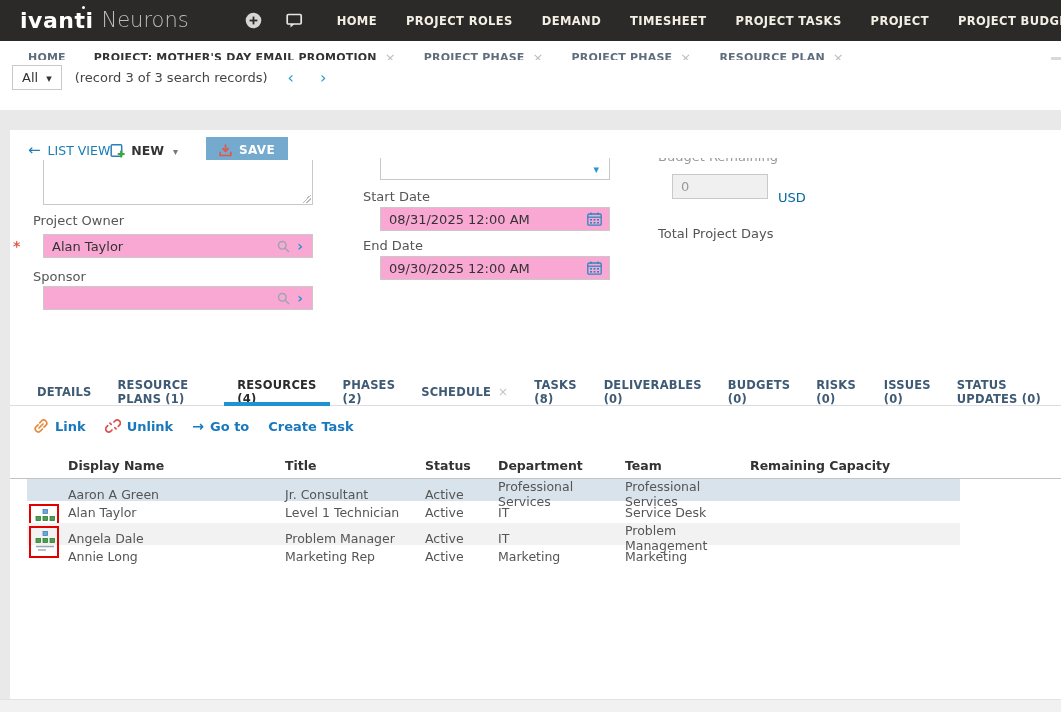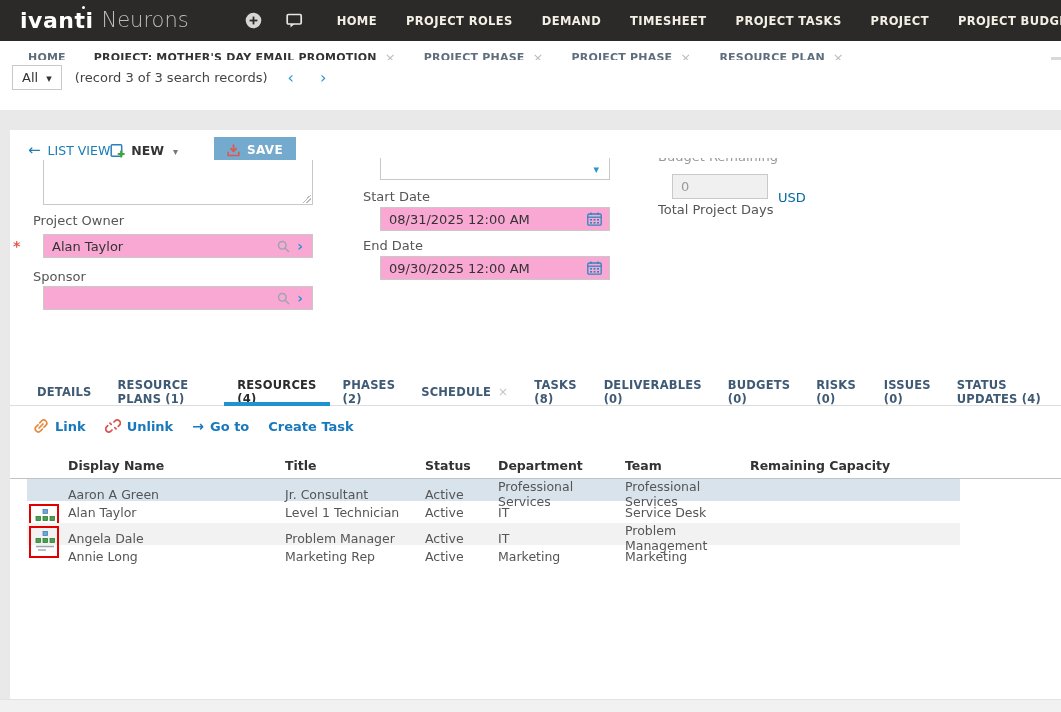--- a/index.html
+++ b/index.html
@@ -48,21 +48,21 @@
 
   
   .panel{position:absolute;top:130px;left:10px;width:1051px;height:569px;background:#fff;overflow:hidden}
 
   
   .toolbar{position:absolute;top:6px;left:18px;height:28px;display:flex;align-items:center}
   .listview{color:#1a7db5;font-weight:normal;font-size:12.5px;display:flex;align-items:center;gap:7px;cursor:pointer}
   .listview .arr::before{content:"\2190";font-size:15px}
   .newbtn{display:flex;align-items:center;gap:6px;font-weight:bold;font-size:12.5px;color:#333;cursor:pointer}
   .newbtn .caret::before{content:"\25be";color:#777;font-size:10px;margin-left:3px}
-  .savebtn{margin-left:36px;background:#74aace;color:#fff;font-weight:bold;font-size:12px;letter-spacing:.3px;
+  .savebtn{margin-left:28px;background:#74aace;color:#fff;font-weight:bold;font-size:12px;letter-spacing:.3px;
            padding:6px 13px;display:flex;align-items:flex-end;gap:7px;border:none;cursor:pointer;font-family:inherit}
 
   
   .f-label{position:absolute;color:#555;font-size:13px}
   .f-box{position:absolute;border:1px solid #c9c9c9;box-sizing:border-box;background:#f9a8d4;
          display:flex;align-items:center;font-size:13px;color:#333}
   .f-box input{border:none;outline:none;flex:1;font:inherit;color:inherit;background:transparent;padding:0 8px;min-width:0}
   .lk-chev{color:#2b95d1;font-weight:bold;font-size:14px;padding:0 9px 0 7px}
   .lk-chev::before{content:"\203a"}
   .req{position:absolute;color:#e2574c;font-size:14px;font-weight:bold}
@@ -81,21 +81,21 @@
   #sponsor-input{left:33px;top:156px;width:270px;height:24px}
   #start-label{left:353px;top:59px}
   #start-input{left:370px;top:77px;width:230px;height:24px}
   #end-label{left:353px;top:108px}
   #end-input{left:370px;top:126px;width:230px;height:24px}
   #budget-clip{position:absolute;left:648px;top:28px;width:130px;height:8px;overflow:hidden}
   #budget-clip span{display:block;margin-top:-9px;color:#999;font-size:13px}
   #budget-input{left:662px;top:44px;width:96px;height:25px;background:#f0f0f0;color:#999}
   #budget-input input{color:#999}
   #usd-label{left:768px;top:60px;color:#0369a1}
-  #tpd-label{left:648px;top:72px}
+  #tpd-label{left:648px;top:96px}
   .cal-ic,.srch-ic{display:flex;align-items:center}
   .cal-ic{padding-right:7px}
 
   
   .sec-tabs{position:absolute;top:248px;left:0;width:1051px;height:28px;border-bottom:1px solid #ddd;
             box-sizing:border-box;display:flex;padding-left:14px}
   .stab{display:flex;align-items:center;padding:0 13px;font-size:11.5px;font-weight:bold;color:#3f5a74;
         position:relative;letter-spacing:.2px;cursor:pointer}
   .stab.active{color:#2b2b2b}
   .stab.active::after{content:"";position:absolute;left:0;right:0;bottom:-1px;height:4px;background:#1f93d1}
@@ -339,21 +339,21 @@
     <div class="stab">
         <span>BUDGETS (0)</span>
       </div>
     <div class="stab">
         <span>RISKS (0)</span>
       </div>
     <div class="stab">
         <span>ISSUES (0)</span>
       </div>
     <div class="stab">
-        <span>STATUS UPDATES (4)</span>
+        <span>STATUS UPDATES (0)</span>
       </div>
   </div>
 
   <div class="actions">
     <div class="act">
       <span style="line-height:0">
         <svg width="16" height="16" viewBox="0 0 16 16" fill="none" stroke="#e8883a" stroke-width="1.7" stroke-linecap="round">
             <path d="M9.3 11.2l-1.8 1.8a3 3 0 0 1-4.3-4.3l1.8-1.8"></path>
             <path d="M6.7 4.8l1.8-1.8a3 3 0 0 1 4.3 4.3l-1.8 1.8"></path>
             <path d="M6 10l4-4"></path>

